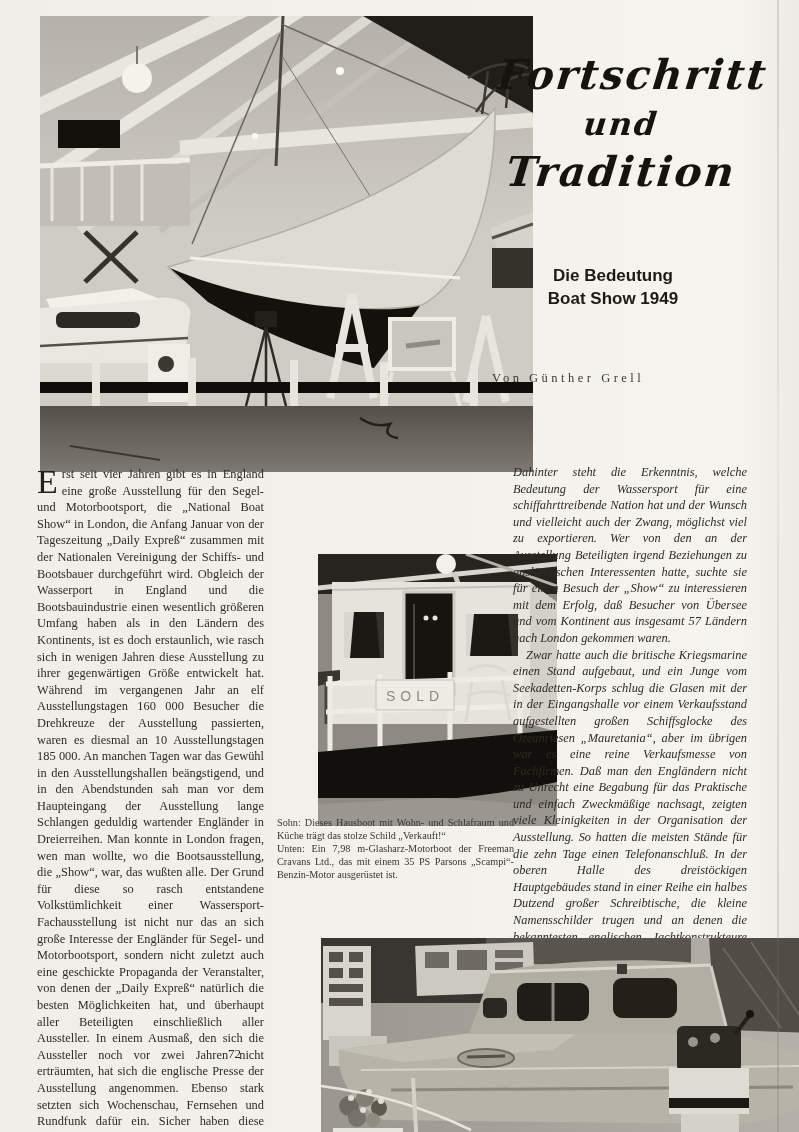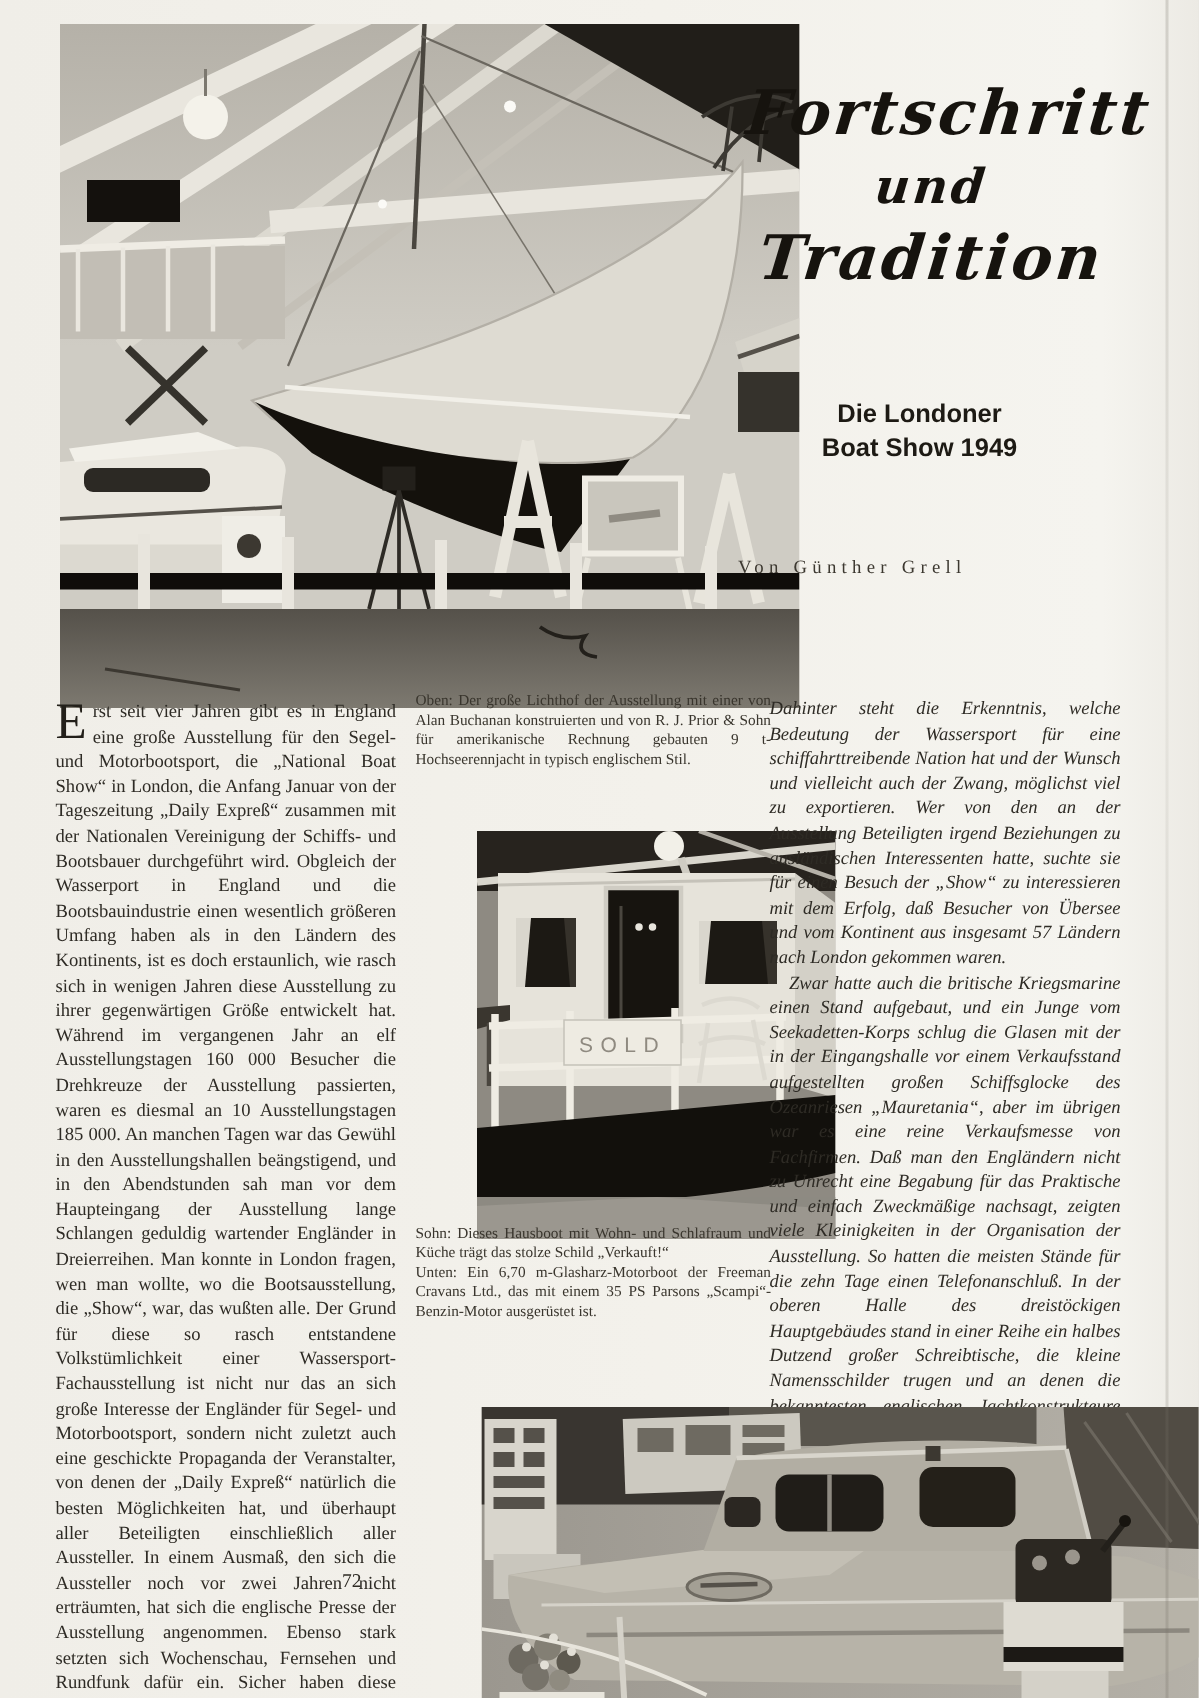--- a/index.html
+++ b/index.html
@@ -183,32 +183,29 @@
       <line x1="30" y1="430" x2="120" y2="444" stroke="#3c3831" stroke-width="2"></line>
     </svg>
   </figure>
 
   <div class="headline">
     <div class="title-line title-1">Fortschritt</div>
     <div class="title-line title-2">und</div>
     <div class="title-line title-3">Tradition</div>
   </div>
   <div class="subtitle">
-    <div>Die Londoner</div>
+    <div>Die Bedeutung</div>
     <div>Boat Show 1949</div>
   </div>
   <div class="byline">Von Günther Grell</div>
 
   <div class="col col-left">
     <p><span class="dropcap">E</span><span>rst seit vier Jahren gibt es in England eine große Ausstellung für den Segel- und Motorbootsport, die „National Boat Show“ in London, die Anfang Januar von der Tageszeitung „Daily Expreß“ zusammen mit der Nationalen Vereinigung der Schiffs- und Bootsbauer durchgeführt wird. Obgleich der Wasserport in England und die Bootsbauindustrie einen wesentlich größeren Umfang haben als in den Ländern des Kontinents, ist es doch erstaunlich, wie rasch sich in wenigen Jahren diese Ausstellung zu ihrer gegenwärtigen Größe entwickelt hat. Während im vergangenen Jahr an elf Ausstellungstagen 160 000 Besucher die Drehkreuze der Ausstellung passierten, waren es diesmal an 10 Ausstellungstagen 185 000. An manchen Tagen war das Gewühl in den Ausstellungshallen beängstigend, und in den Abendstunden sah man vor dem Haupteingang der Ausstellung lange Schlangen geduldig wartender Engländer in Dreierreihen. Man konnte in London fragen, wen man wollte, wo die Bootsausstellung, die „Show“, war, das wußten alle. Der Grund für diese so rasch entstandene Volkstümlichkeit einer Wassersport-Fachausstellung ist nicht nur das an sich große Interesse der Engländer für Segel- und Motorbootsport, sondern nicht zuletzt auch eine geschickte Propaganda der Veranstalter, von denen der „Daily Expreß“ natürlich die besten Möglichkeiten hat, und überhaupt aller Beteiligten einschließlich aller Aussteller. In einem Ausmaß, den sich die Aussteller noch vor zwei Jahren nicht erträumten, hat sich die englische Presse der Ausstellung angenommen. Ebenso stark setzten sich Wochenschau, Fernsehen und Rundfunk dafür ein. Sicher haben diese Einrichtungen der öffentlichen Meinung auch dem Bedürfnis ihrer Leser und Hörer entsprochen, denn die Londoner Ausstellung ist, wie Engländer sagten, die einzige Möglichkeit, sich gründlich über Boote und Bootsmotoren zu unterrichten und darüber hinaus so etwas wie ein nationales Anliegen geworden.</span></p>
   </div>
 
-  <div class="caption caption-top">
-    <p>Oben: Der große Lichthof der Ausstellung mit einer von Alan Buchanan konstruierten und von R. J. Prior &amp; Sohn für amerikanische Rechnung gebauten 9 t-Hochseerennjacht in typisch englischem Stil.</p>
-  </div>
 
   <figure class="photo photo-middle">
     <svg width="239" height="272" viewBox="0 0 239 272">
       <rect width="239" height="272" fill="#8e8a82"></rect>
 
       <rect x="0" y="0" width="239" height="40" fill="#27231e"></rect>
       <line x1="0" y1="34" x2="239" y2="10" stroke="#d9d6cd" stroke-width="5"></line>
       <line x1="148" y1="0" x2="239" y2="32" stroke="#b5b1a8" stroke-width="3"></line>
       <circle cx="128" cy="10" r="10" fill="#f2f0e8"></circle>
       <line x1="136" y1="18" x2="172" y2="120" stroke="#cfccc3" stroke-width="5"></line>
@@ -259,21 +256,21 @@
       </g>
 
       <path d="M 0,198 L 239,176 L 239,228 C 160,246 60,252 0,250 Z" fill="#12100c"></path>
       <rect x="0" y="244" width="239" height="28" fill="#8d8a82"></rect>
       <polygon points="0,250 120,244 239,252 239,272 0,272" fill="#9b978f"></polygon>
     </svg>
   </figure>
 
   <div class="caption caption-middle">
     <p>Sohn: Dieses Hausboot mit Wohn- und Schlafraum und Küche trägt das stolze Schild „Verkauft!“</p>
-    <p>Unten: Ein 6,70 m-Glasharz-Motorboot der Freeman Cravans Ltd., das mit einem 35 PS Parsons „Scampi“-Benzin-Motor ausgerüstet ist.</p>
+    <p>Unten: Ein 7,98 m-Glasharz-Motorboot der Freeman Cravans Ltd., das mit einem 35 PS Parsons „Scampi“-Benzin-Motor ausgerüstet ist.</p>
   </div>
 
   <div class="col col-right">
     <p class="para1">Dahinter steht die Erkenntnis, welche Bedeutung der Wassersport für eine schiffahrttreibende Nation hat und der Wunsch und vielleicht auch der Zwang, möglichst viel zu exportieren. Wer von den an der Ausstellung Beteiligten irgend Beziehungen zu ausländischen Interessenten hatte, suchte sie für einen Besuch der „Show“ zu interessieren mit dem Erfolg, daß Besucher von Übersee und vom Kontinent aus insgesamt 57 Ländern nach London gekommen waren.</p>
     <p class="para2">Zwar hatte auch die britische Kriegsmarine einen Stand aufgebaut, und ein Junge vom Seekadetten-Korps schlug die Glasen mit der in der Eingangshalle vor einem Verkaufsstand aufgestellten großen Schiffsglocke des Ozeanriesen „Mauretania“, aber im übrigen war es eine reine Verkaufsmesse von Fachfirmen. Daß man den Engländern nicht zu Unrecht eine Begabung für das Praktische und einfach Zweckmäßige nachsagt, zeigten viele Kleinigkeiten in der Organisation der Ausstellung. So hatten die meisten Stände für die zehn Tage einen Telefonanschluß. In der oberen Halle des dreistöckigen Hauptgebäudes stand in einer Reihe ein halbes Dutzend großer Schreibtische, die kleine Namensschilder trugen und an denen die bekanntesten englischen Jachtkonstrukteure Ausstellungsbesucher erwarteten, die fachliche Auskünfte brauchten oder sich über Risse unterhalten wollten. Der erste Schreibtisch von rechts</p>
   </div>
 
   <figure class="photo photo-bottom">
     <svg width="518" height="210" viewBox="0 0 518 210">
       <defs>

